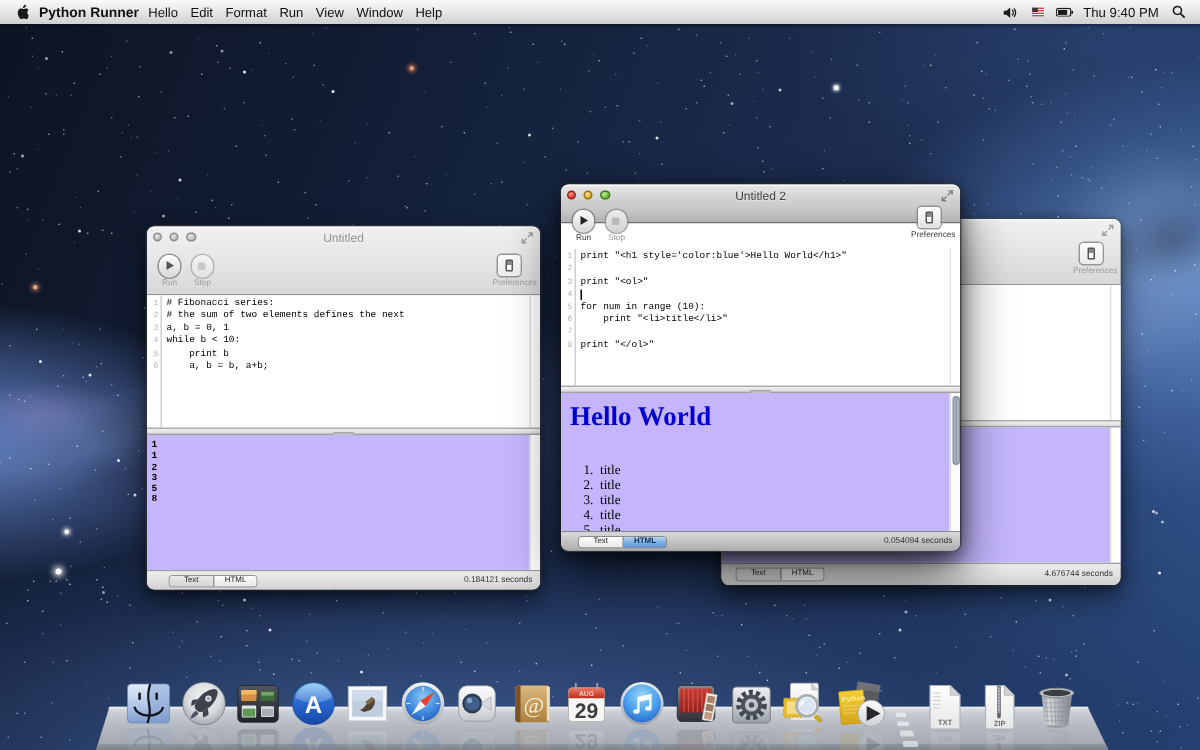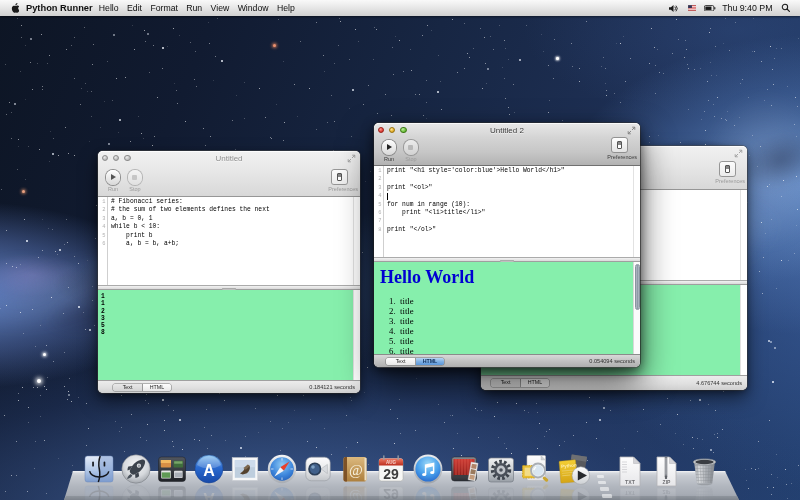--- a/index.html
+++ b/index.html
@@ -71,21 +71,21 @@
 .stopsq{position:absolute;left:4.7px;top:4.7px;width:5px;height:5px;background:#b8b8b8;border-radius:1px;}
 .prefbtn{position:absolute;width:15px;height:14px;border-radius:2.5px;background:linear-gradient(#ffffff,#e2e2e2);box-shadow:0 0 0 1px rgba(130,130,130,0.8);}
 .prefic{position:absolute;left:5px;top:3px;width:4.5px;height:7.5px;border:1px solid #555;border-radius:1px;background:linear-gradient(#888 50%,#fff 50%);}
 .codewrap{position:absolute;left:0;right:0;background:#fff;overflow:hidden;font-family:"Liberation Mono",monospace;font-size:6.3px;line-height:8.4px;color:#000;}
 .gut{position:absolute;left:0;top:0;bottom:0;width:10px;border-right:1px solid #cfcfcf;background:#ffffff;color:#b0b0b0;text-align:right;padding:1px 1.5px 0 0;font-size:5.4px;line-height:8.4px;}
 .codetxt{position:absolute;left:13px;top:1px;right:8px;white-space:pre;}
 .vscroll{position:absolute;right:0;top:0;bottom:0;width:7px;border-left:1px solid #d8d8d8;background:#fbfbfb;}
 .vthumb{position:absolute;left:0.5px;width:5.5px;border-radius:3px;background:linear-gradient(90deg,#b6bec8,#8f9aa8 50%,#b6bec8);border:0.5px solid #8a93a0;}
 .splitter{position:absolute;left:0;right:0;height:5px;background:linear-gradient(#f2f2f2,#dadada);border-top:1px solid #ababab;border-bottom:1px solid #9f9f9f;}
 .dimple{position:absolute;left:50%;top:1.5px;width:14px;height:2px;margin-left:-7px;border-radius:2px;background:#c4c4c4;box-shadow:inset 0 0.5px 1px rgba(0,0,0,0.25);}
-.outwrap{position:absolute;left:0;right:0;background:#86efac;overflow:hidden;}
+.outwrap{position:absolute;left:0;right:0;background:#c4b5fd;overflow:hidden;}
 .botbar{position:absolute;left:0;right:0;bottom:0;border-radius:0 0 5px 5px;}
 .botbar.f{background:linear-gradient(#d8d8d8,#c2c2c2 50%,#aeaeae);border-top:1px solid #8b8b8b;}
 .botbar.u{background:linear-gradient(#ececec,#e0e0e0 55%,#d0d0d0);border-top:1px solid #a0a0a0;}
 .seg{position:absolute;display:flex;height:7.5px;border-radius:2px;overflow:hidden;box-shadow:0 0 0 0.5px rgba(110,110,110,0.9);font-size:5.3px;line-height:7.5px;text-align:center;color:#222;}
 .seg .s1{width:29px;background:linear-gradient(#fdfdfd,#e8e8e8);}
 .seg .s2{width:29px;border-left:0.5px solid #999;}
 .seg .s2.blue{background:linear-gradient(#b8d4f2,#7fb0e4 50%,#5b96d8);color:#10305c;font-weight:bold;}
 .seg .s2.plain{background:linear-gradient(#fdfdfd,#e8e8e8);}
 .seg .s1.gray{background:linear-gradient(#e8e8e8,#d4d4d4);}
 .secs{position:absolute;right:5px;font-size:5.6px;color:#333;}
@@ -875,21 +875,21 @@
  <div class="botbar u" style="height:15px;">
   <div class="seg" style="left:10px;top:3px;">
           <div class="s1 gray">Text</div>
           <div class="s2 plain">HTML</div>
         </div>
   <div class="secs" style="top:4px;">4.676744 seconds</div>
  </div>
 </div>
 
 <div class="win front" style="left:374px;top:123px;width:266px;height:244px;">
- <div class="chrome f" style="height:43px;">
+ <div class="chrome f" style="height:26px;">
   <div class="lights">
           <div class="lt red"></div>
           <div class="lt yel"></div>
           <div class="lt grn"></div>
         </div>
   <div class="wtitle">Untitled 2</div>
   <svg class="rsz" viewBox="0 0 9 9">
           <path d="M5.2 1.2 L7.8 1.2 L7.8 3.8 M7.8 1.2 L5 4 M3.8 7.8 L1.2 7.8 L1.2 5.2 M1.2 7.8 L4 5" stroke="#666" stroke-width="0.9" fill="none"></path>
         </svg>
   <div class="tbtn" style="left:4px;top:17px;width:22px;">
@@ -927,21 +927,21 @@
 
 print "&lt;/ol&gt;"</div>
   <div style="position:absolute;left:13px;top:26.5px;width:1px;height:7px;background:#000;"></div>
   <div class="vscroll" style="border-left:1px solid #e2e2e2;background:#fff;"></div>
  </div>
  <div class="splitter" style="top:134px;">
         <div class="dimple"></div>
       </div>
  <div class="outwrap" style="top:139px;height:92px;">
   <div style="position:absolute;left:6px;top:5px;font-family:'Liberation Serif',serif;font-weight:bold;font-size:18px;color:#0000d2;">Hello World</div>
-  <div style="position:absolute;left:15px;top:34px;font-family:'Liberation Serif',serif;font-size:8.8px;line-height:10px;color:#000;">
+  <div style="position:absolute;left:15px;top:46px;font-family:'Liberation Serif',serif;font-size:8.8px;line-height:10px;color:#000;">
    <div>1.&nbsp;&nbsp;title</div>
           <div>2.&nbsp;&nbsp;title</div>
           <div>3.&nbsp;&nbsp;title</div>
           <div>4.&nbsp;&nbsp;title</div>
           <div>5.&nbsp;&nbsp;title</div>
           <div>6.&nbsp;&nbsp;title</div>
   </div>
   <div class="vscroll">
           <div class="vthumb" style="top:2px;height:46px;"></div>
         </div>

